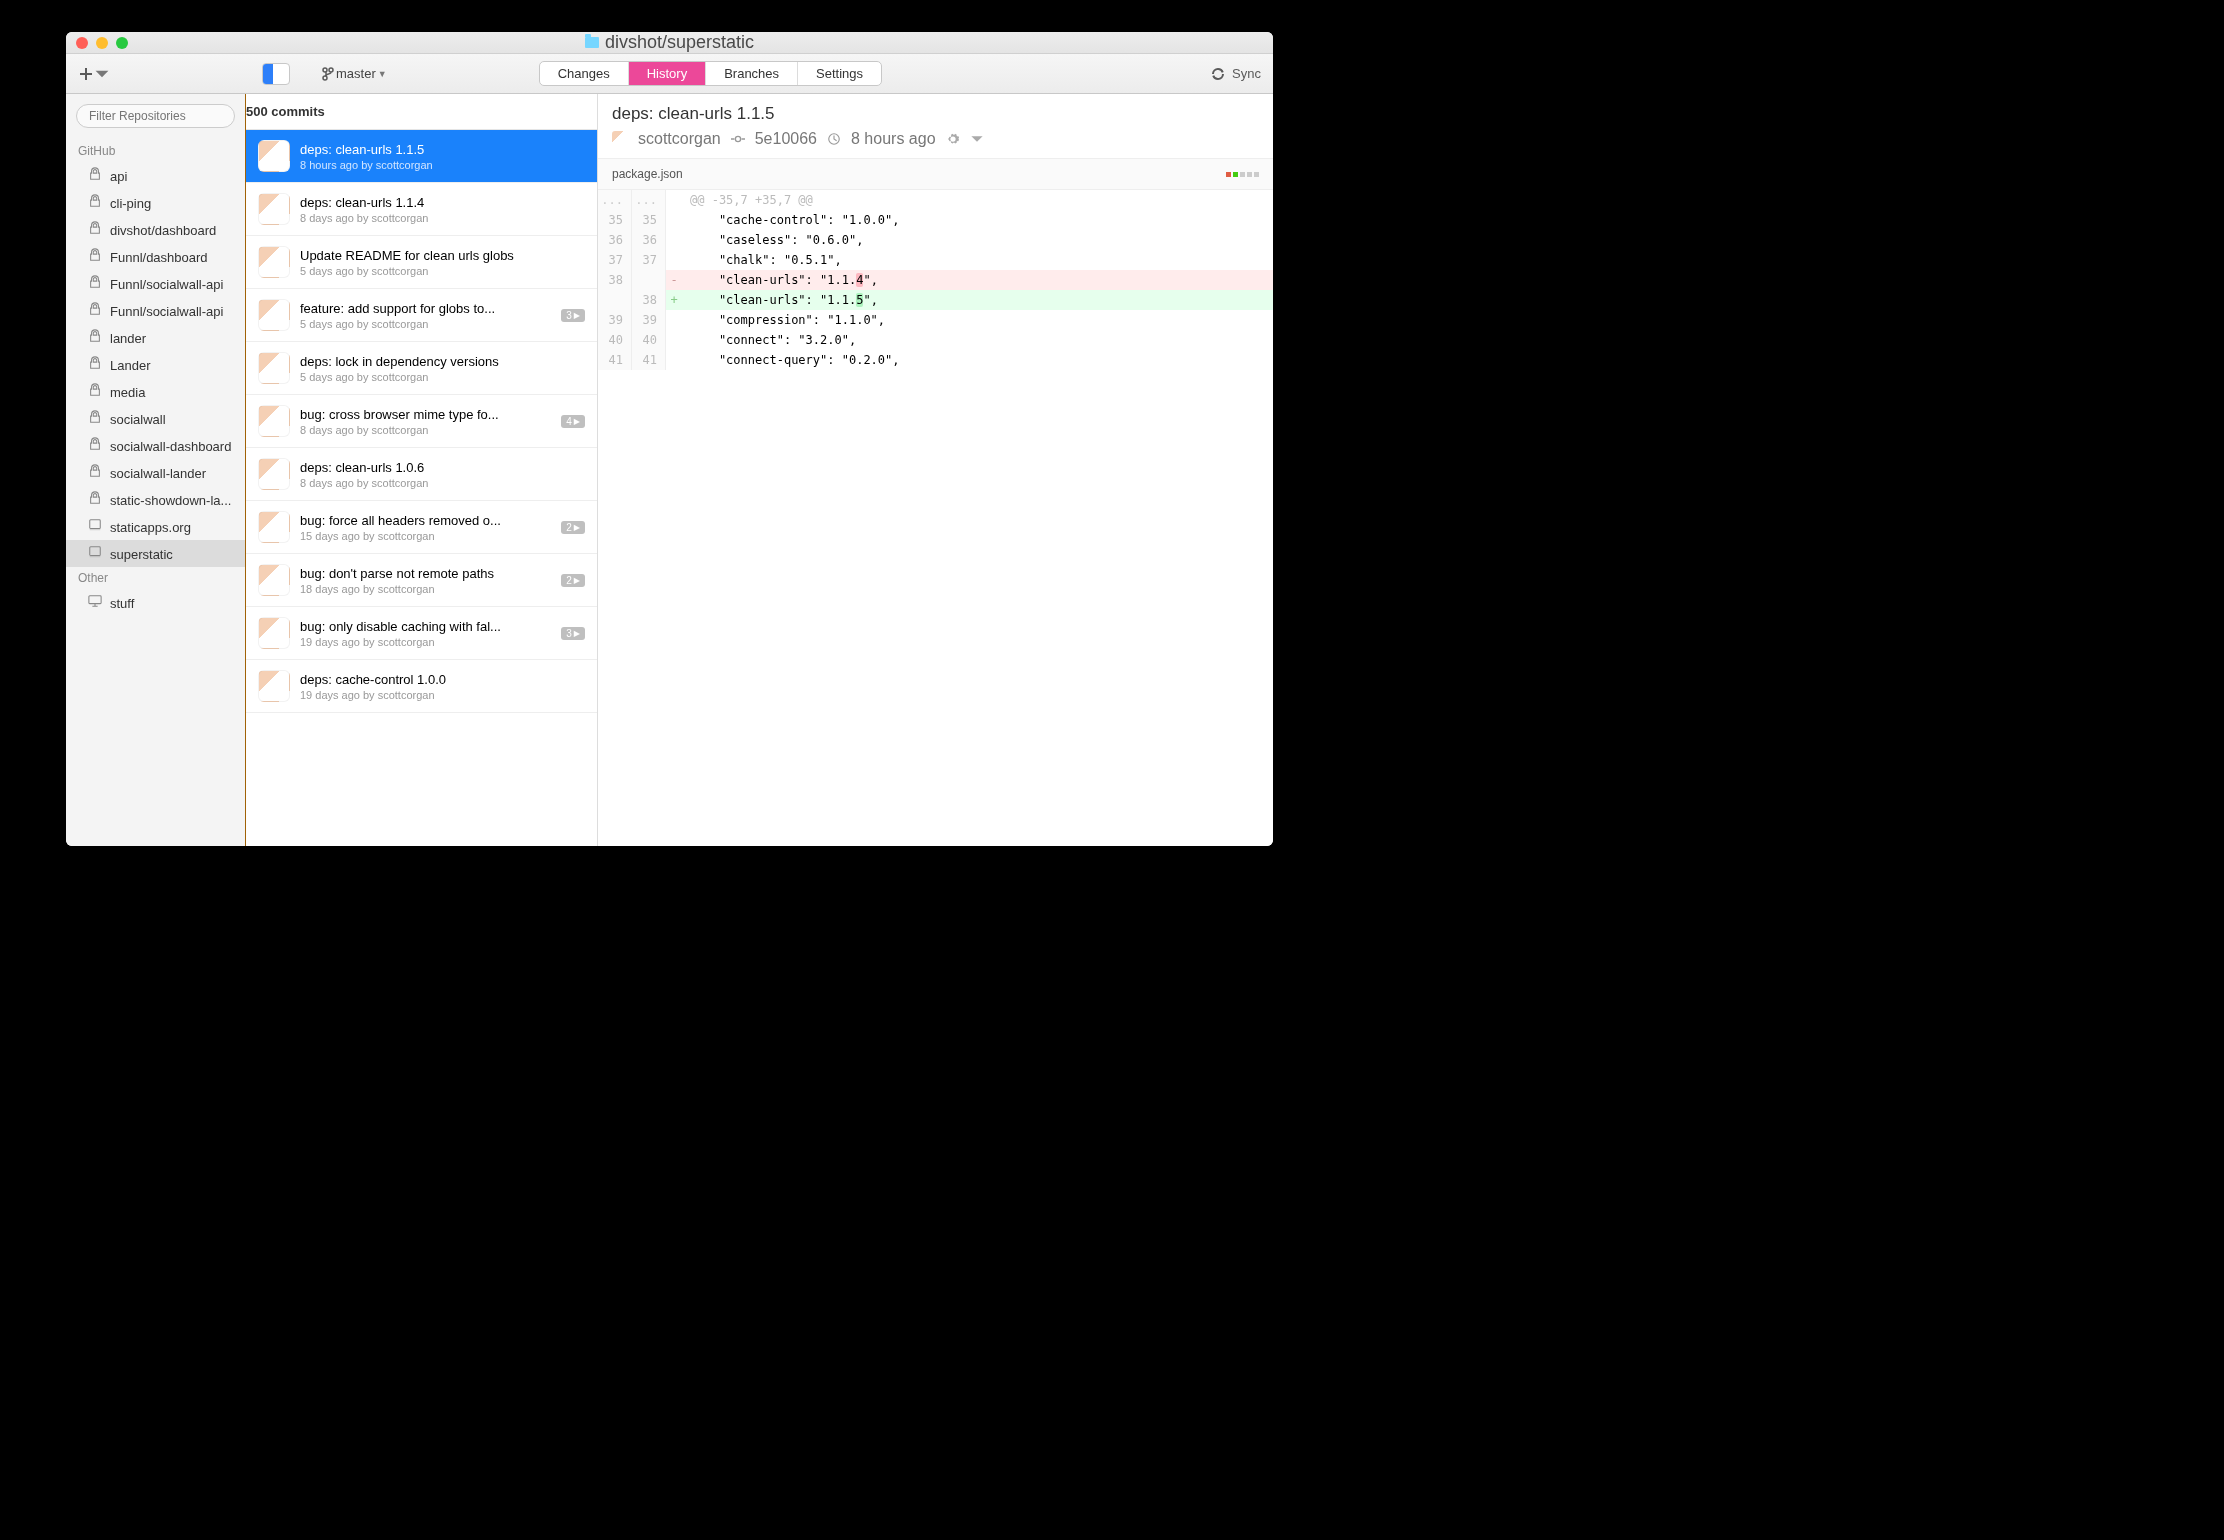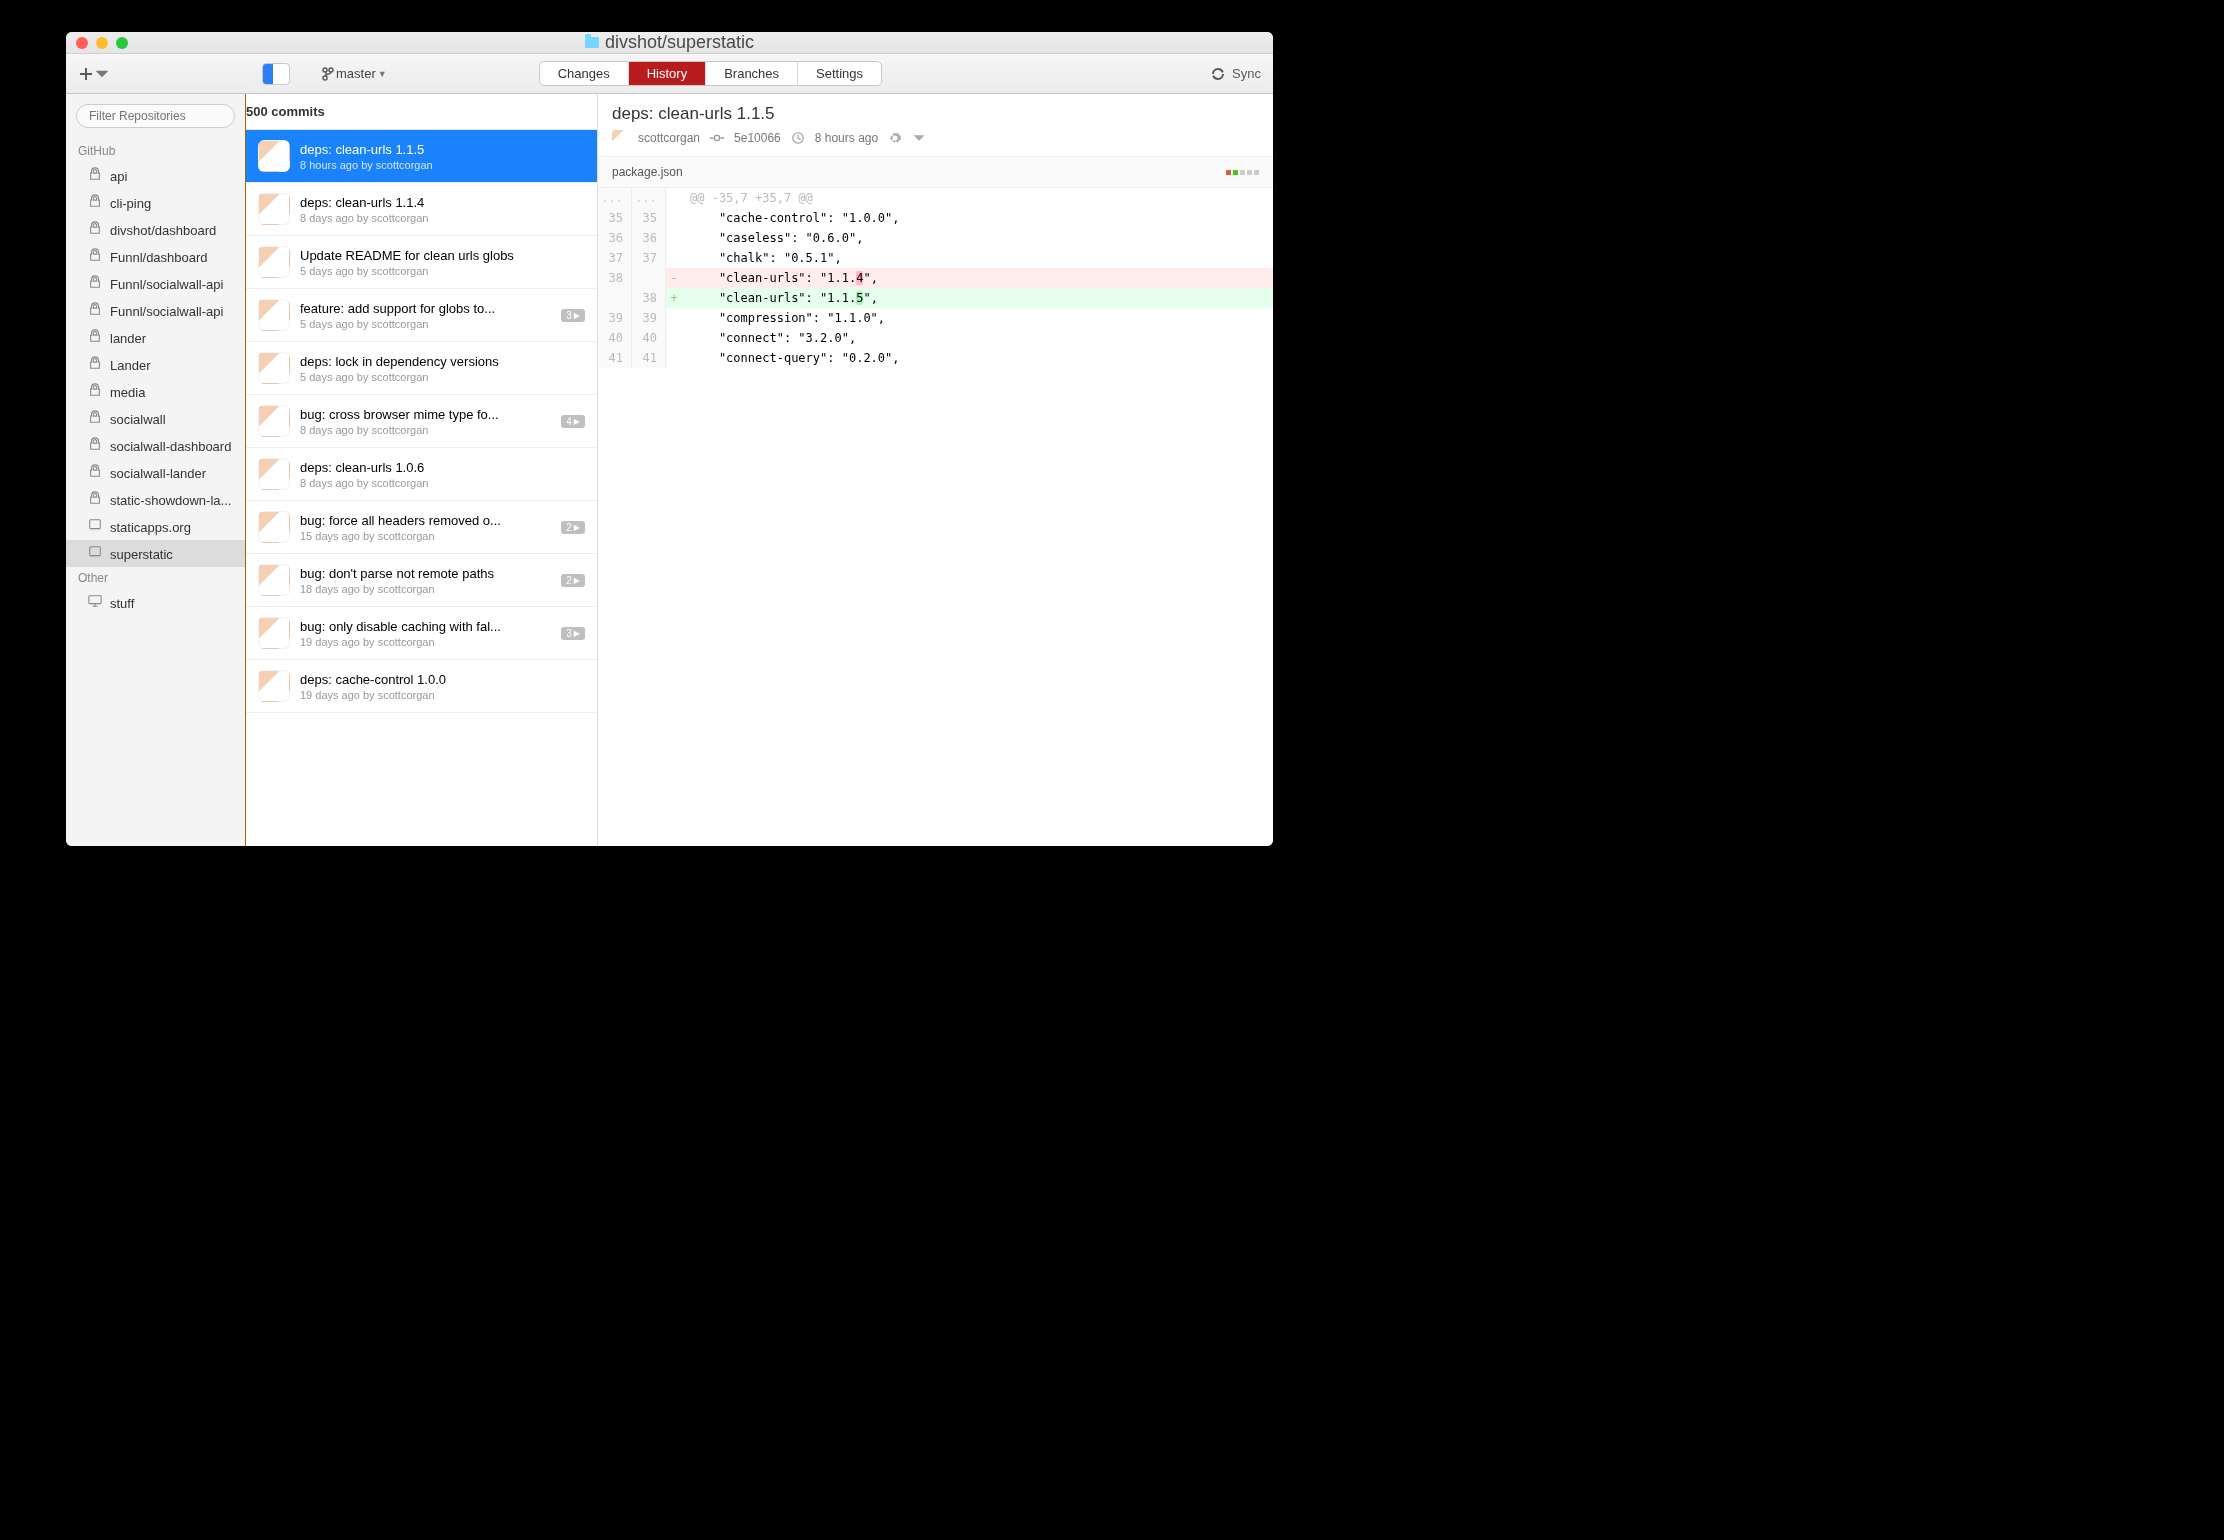--- a/index.html
+++ b/index.html
@@ -74,21 +74,21 @@
 .toolbar .branch-name { font-size:13px; color:#444; }
 .toolbar .branch-caret{font-size:9px;color:#777;margin-left:2px;}
 .toolbar .segmented {
   margin-left: 140px;
   display:flex;border:1px solid #c8c8c8;border-radius:5px;overflow:hidden;background:#fff;
 }
 .toolbar .segmented div{
   padding: 4px 18px;font-size:13px;color:#333;border-right:1px solid #dcdcdc;cursor:pointer;
 }
 .toolbar .segmented div:last-child{border-right:none;}
-.toolbar .segmented .active{background:#b91c1c;color:#fff;}
+.toolbar .segmented .active{background:#ec4899;color:#fff;}
 .toolbar .sync {
   margin-left:auto;display:flex;align-items:center;gap:6px;color:#5a5a5a;cursor:pointer;font-size:13px;
 }
 .toolbar .sync svg{width:16px;height:16px;}
 .main {
   flex:1; display:flex; overflow:hidden;
 }
 .sidebar {
   width: 180px; background:#f4f4f4; border-right:1px solid #a16207;
   display:flex;flex-direction:column;padding-top:10px;overflow:auto;
@@ -121,21 +121,21 @@
 .avatar{width:32px;height:32px;border-radius:6px;background:linear-gradient(135deg,#f5d0b5 35%,#ffffff 35%);flex-shrink:0;border:1px solid rgba(0,0,0,0.05);}
 .commit-body{flex:1;min-width:0;}
 .commit-title{font-size:13px;white-space:nowrap;overflow:hidden;text-overflow:ellipsis;}
 .commit-meta{font-size:11px;color:#999;margin-top:2px;}
 .commit-badge{
   background:#bfbfbf;color:#fff;font-size:10px;border-radius:3px;padding:1px 5px;display:flex;align-items:center;gap:2px;
 }
 .detail{flex:1;display:flex;flex-direction:column;background:#fff;overflow:auto;}
 .detail-header{padding:10px 14px;border-bottom:1px solid #eee;}
 .detail-title{font-size:17px;color:#333;margin-bottom:6px;}
-.detail-meta{display:flex;align-items:center;gap:10px;font-size:12px;color:#777;}
+.detail-meta{display:flex;align-items:center;gap:10px;font-size:16px;color:#777;}
 .detail-meta .avatar-sm{width:16px;height:16px;border-radius:3px;background:linear-gradient(135deg,#f5d0b5 35%,#fff 35%);}
 .detail-meta svg{width:14px;height:14px;}
 .file-header{
   display:flex;align-items:center;justify-content:space-between;padding:8px 14px;border-bottom:1px solid #eee;
   background:#fafafa;font-size:12px;color:#555;
 }
 .file-dots{display:flex;gap:2px;}
 .file-dots span{width:5px;height:5px;}
 .diff{font-family:Menlo,Consolas,monospace;font-size:12px;}
 .diff-row{display:flex;min-height:20px;line-height:20px;}

